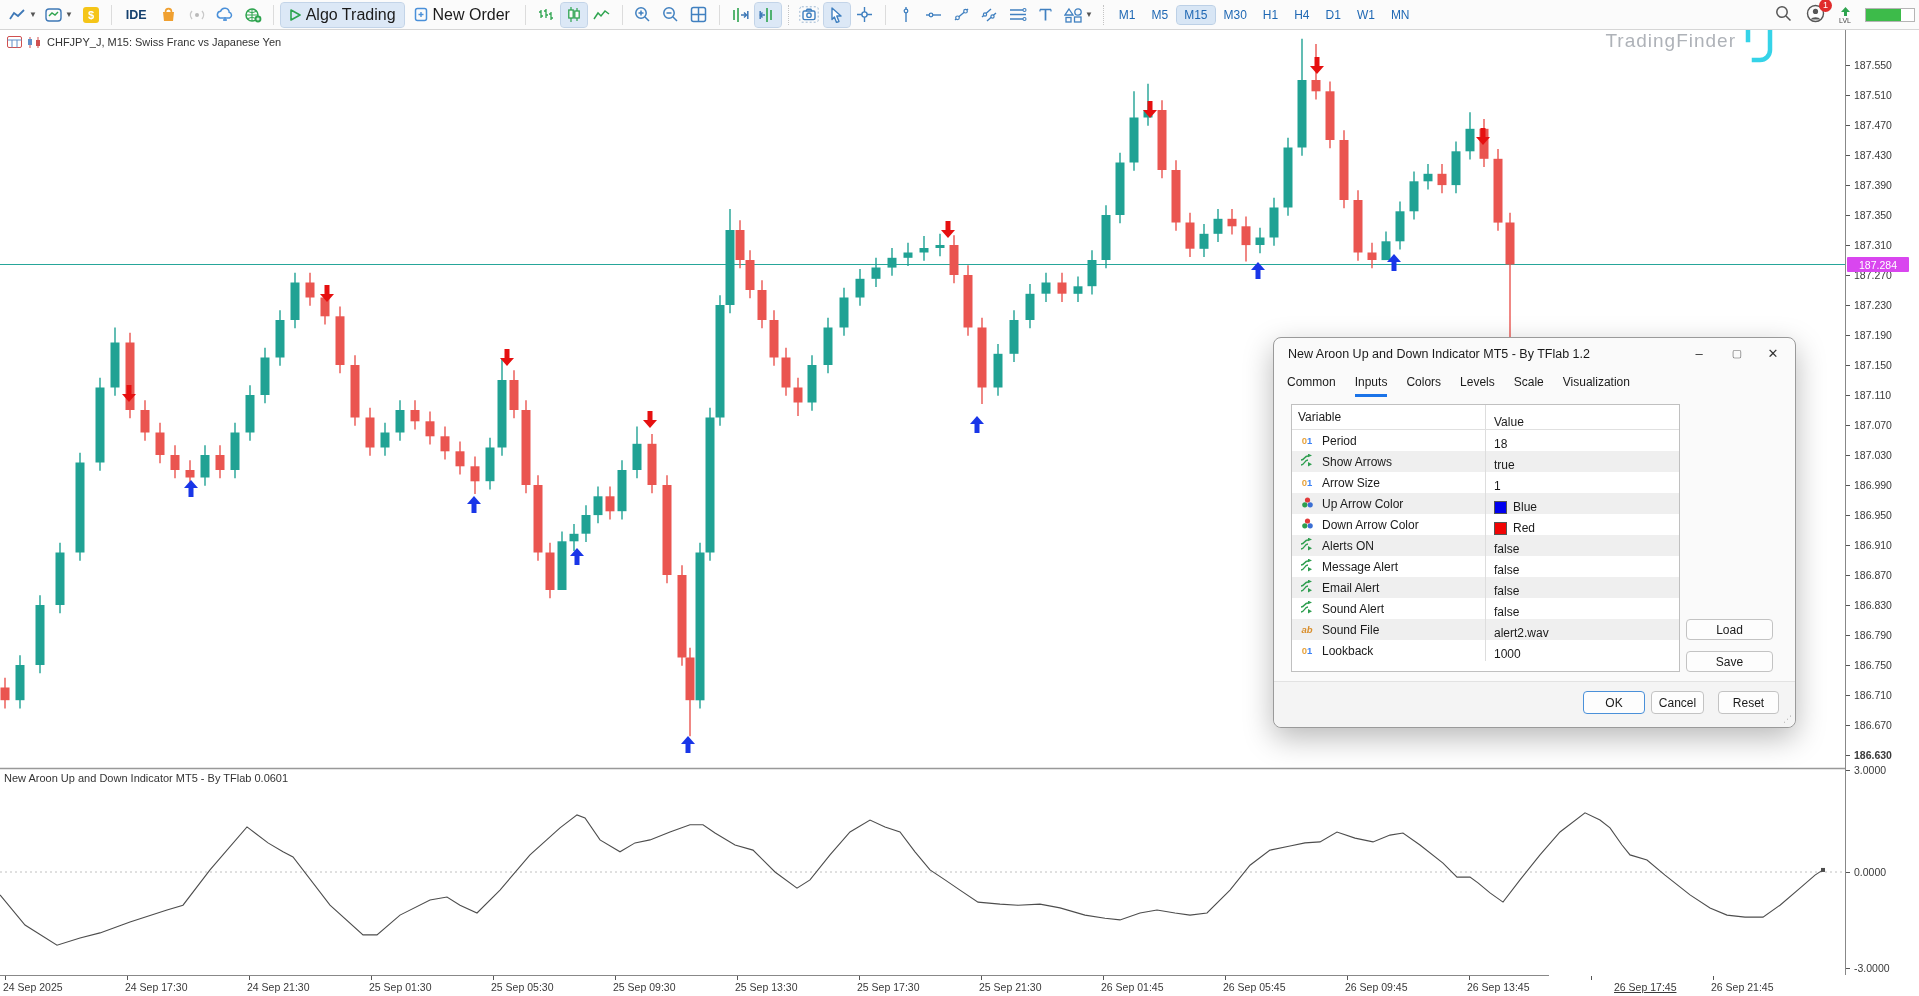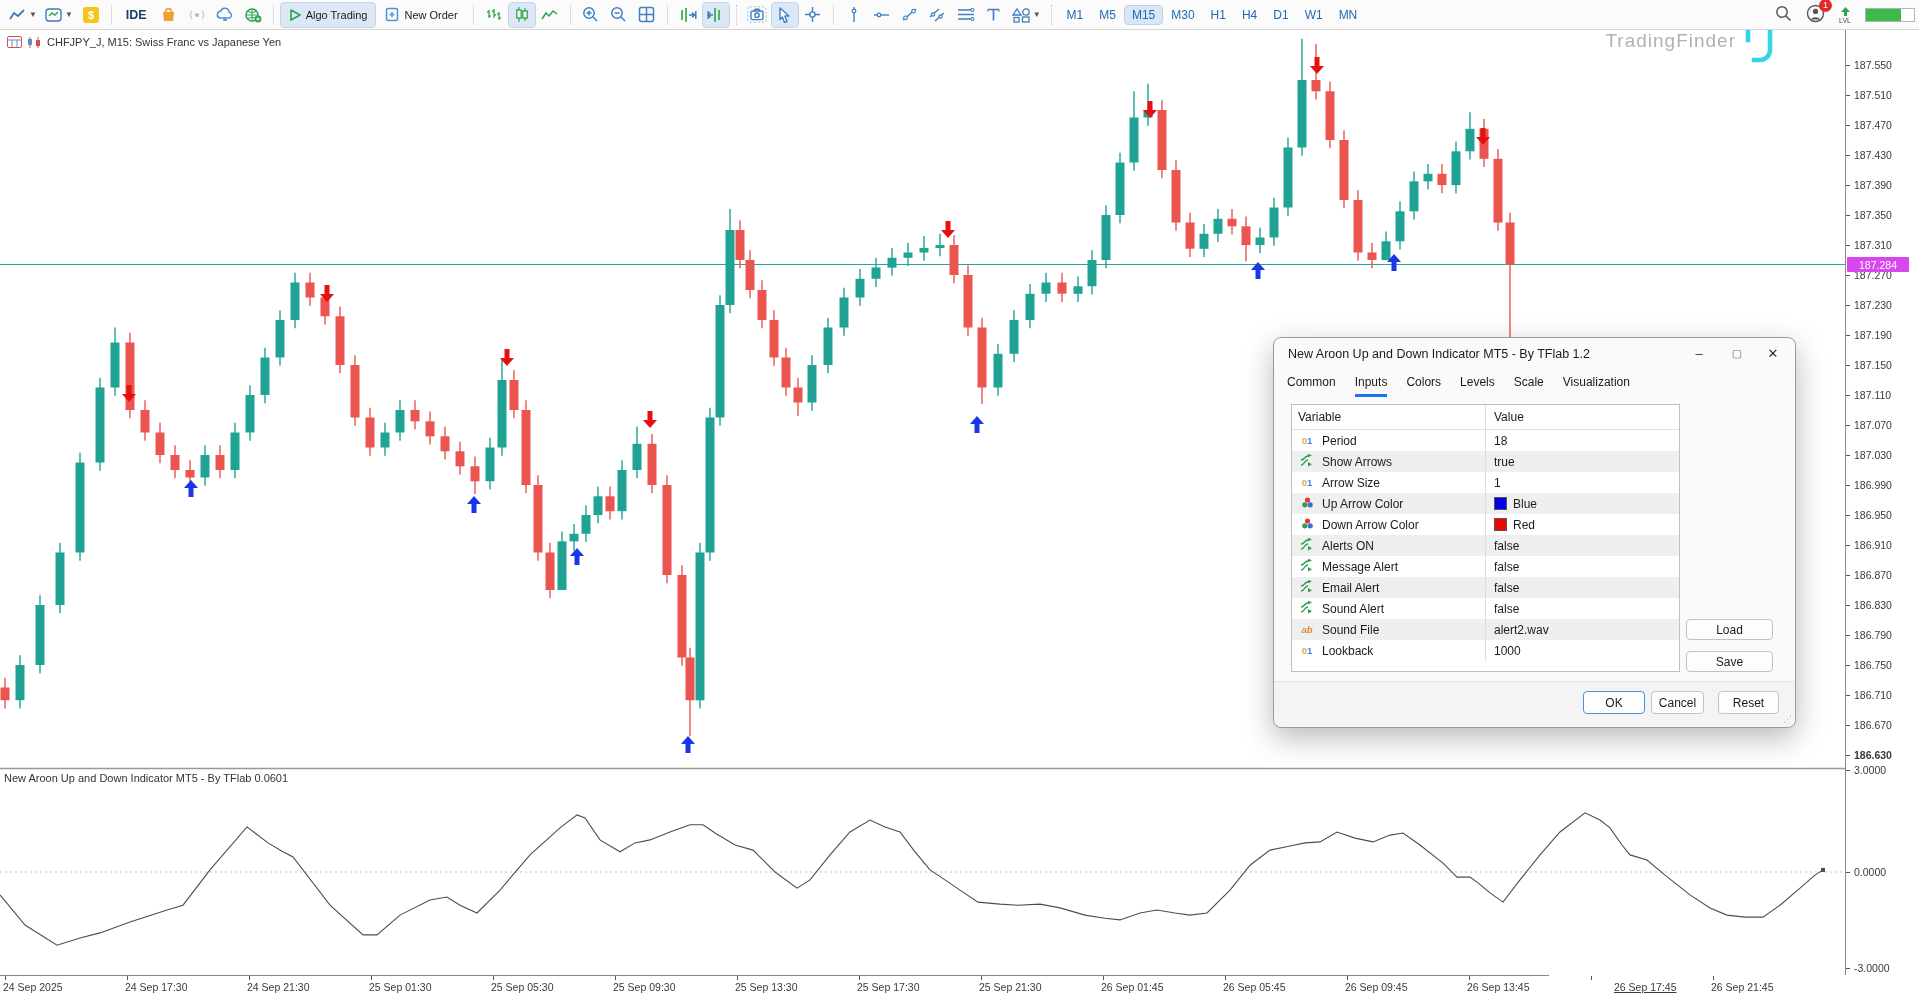--- a/index.html
+++ b/index.html
@@ -11,21 +11,21 @@
   .toolbar { position:absolute; left:0; top:0; width:1919px; height:30px;
     background:#fbfbfb; border-bottom:1px solid #d6d6d6; display:flex; align-items:center;
     padding-left:6px; gap:2px; z-index:30; }
   .tb-sep { width:1px; height:20px; background:#dcdcdc; margin:0 5px; flex:none; }
   .tb-sep.dotted { background:none; border-left:1px dotted #c4c4c4; }
   .tbtn { height:24px; min-width:26px; display:flex; align-items:center; justify-content:center;
     border-radius:3px; padding:0 3px; flex:none; cursor:default; }
   .tbtn.sel { background:#dce8f6; outline:1px solid #c3d4e8; }
   .tbtn svg { display:block; }
   .caret { font-size:8px; color:#555; margin-left:2px; }
-  .tb-label { font-size:11px; color:#1b1b1b; margin-left:5px; white-space:nowrap; }
+  .tb-label { font-size:16px; color:#1b1b1b; margin-left:5px; white-space:nowrap; }
   .ide { font-size:12.5px; font-weight:bold; color:#14406e; padding:0 4px; }
   .tf { font-size:12px; color:#1f68b4; padding:2px 7px; border-radius:3px; margin:0 1px;text-align:right; }
   .tf.sel { background:#d8e6f5; outline:1px solid #bcd0e6; }
   .tb-right { position:absolute; right:0; top:0; height:30px; display:flex; align-items:center; gap:14px; padding-right:4px; }
   .badge { position:absolute; top:-5px; right:-7px; background:#e02b2b; color:#fff; font-size:9px;
     width:13px; height:13px; border-radius:50%; display:flex; align-items:center; justify-content:center; }
   .lvl { font-size:7px; color:#444; text-align:center; line-height:1; }
   .pbar { width:50px; height:14px; border:1px solid #b5b5b5; background:#fff; }
   .pbar > div { height:100%; background:#3dbb4a; }
 
@@ -58,21 +58,21 @@
   .dlg { position:absolute; left:1273px; top:337px; width:523px; height:391px; background:#fafafa;
     border:1px solid #9a9a9a; border-radius:8px; box-shadow:0 10px 30px rgba(0,0,0,.28); z-index:20; }
   .dlg-title { position:absolute; left:14px; top:9px; font-size:12.5px; color:#1a1a1a; }
   .dlg-ctl { position:absolute; top:0; height:30px; width:40px; display:flex; align-items:center; justify-content:center;
     color:#333; font-size:13px; }
   .dlg-tabs { position:absolute; left:13px; top:37px; display:flex; gap:19px; }
   .dtab { font-size:12px; color:#1b1b1b; padding-bottom:5px; }
   .dtab.active { border-bottom:3px solid #1a73e8; }
   .dtable { position:absolute; left:17px; top:66px; width:389px; height:268px; background:#fff;
     border:1px solid #c0c0c0; font-size:12px; color:#1b1b1b; overflow:hidden; }
-  .drow { display:flex; height:21px; align-items:center; }
+  .drow { display:flex; height:21px; align-items:flex-end; }
   .drow.hdr { height:25px; border-bottom:1px solid #e0e0e0; }
   .drow.gray { background:#efefef; }
   .dcell-var { width:194px; display:flex; align-items:center; gap:6px; padding-left:6px; height:100%;
     border-right:1px solid #ddd; }
   .dcell-val { flex:1; padding-left:8px; display:flex; align-items:center; gap:6px; }
   .ric { width:18px; font-size:9.5px; font-weight:bold; text-align:center; flex:none; }
   .ric .o0 { color:#e8a33d; } .ric .o1 { color:#3b82f6; }
   .ric.str { color:#d98e2b; font-style:italic; }
   .swatch { width:13px; height:13px; border:1px solid #555; flex:none; }
   .dbtn { position:absolute; width:87px; height:21px; background:#fdfdfd; border:1px solid #c3c3c3;

